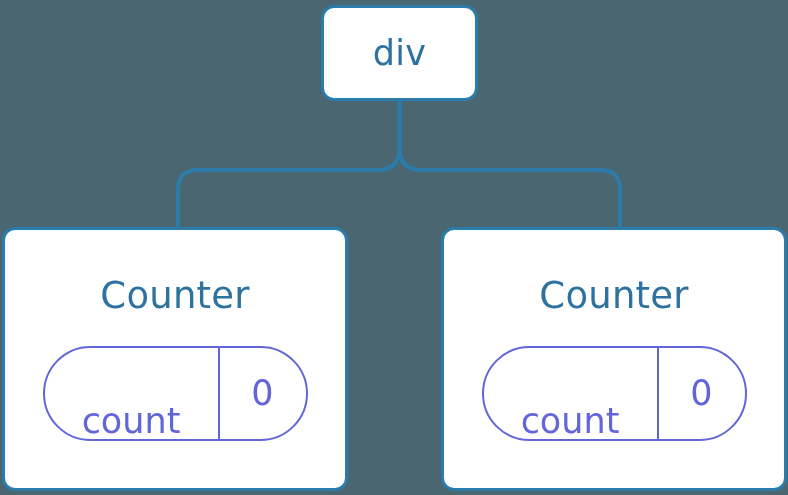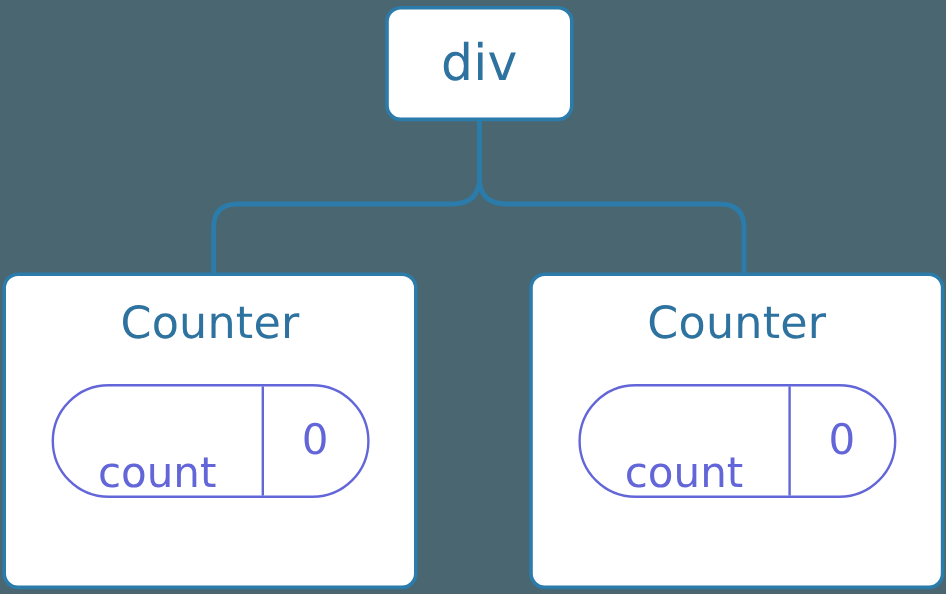--- a/index.html
+++ b/index.html
@@ -60,25 +60,25 @@
   .node-child-right { left: 441px; }
 
   
   .node-title {
     color: #2e72a0;
     letter-spacing: 0.2px;
     line-height: 1;
     white-space: nowrap;
   }
   .title-root {
-    font-size: 42px;
+    font-size: 35px;
   }
   .title-child {
     font-size: 37px;
-    margin-top: 21px;
+    margin-top: 47px;
   }
 
   
   .state-pill {
     position: relative;
     margin-top: 32px;
     width: 265px;
     height: 95px;
     border: 2px solid #6366d8;
     border-radius: 48px;

